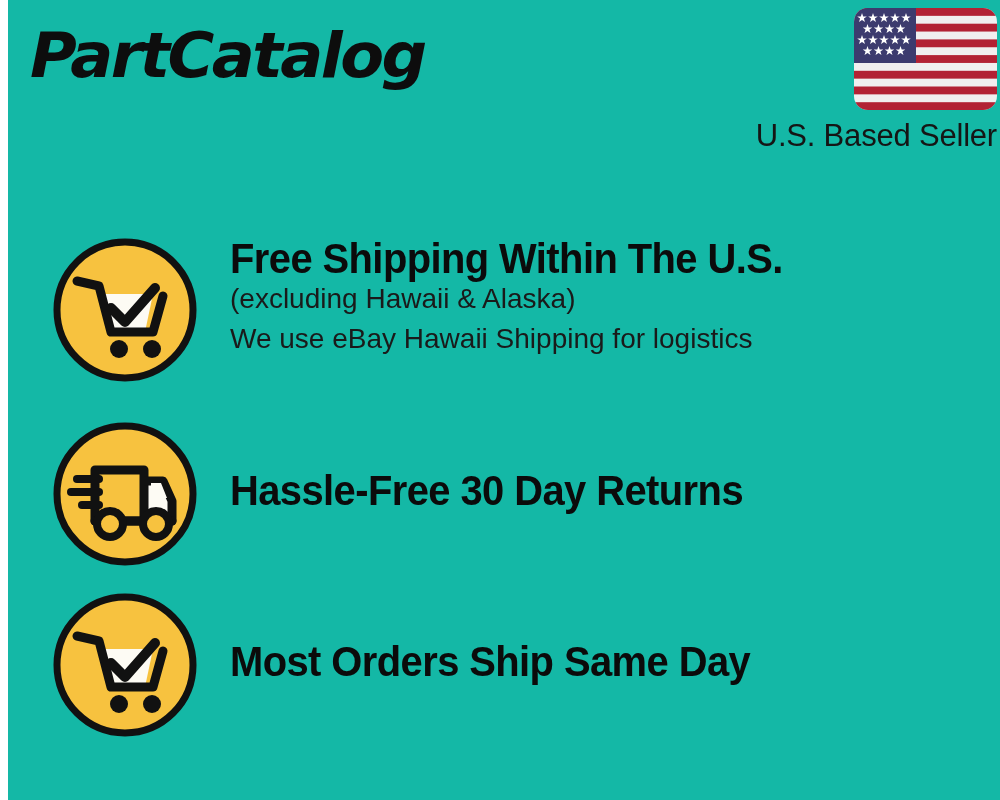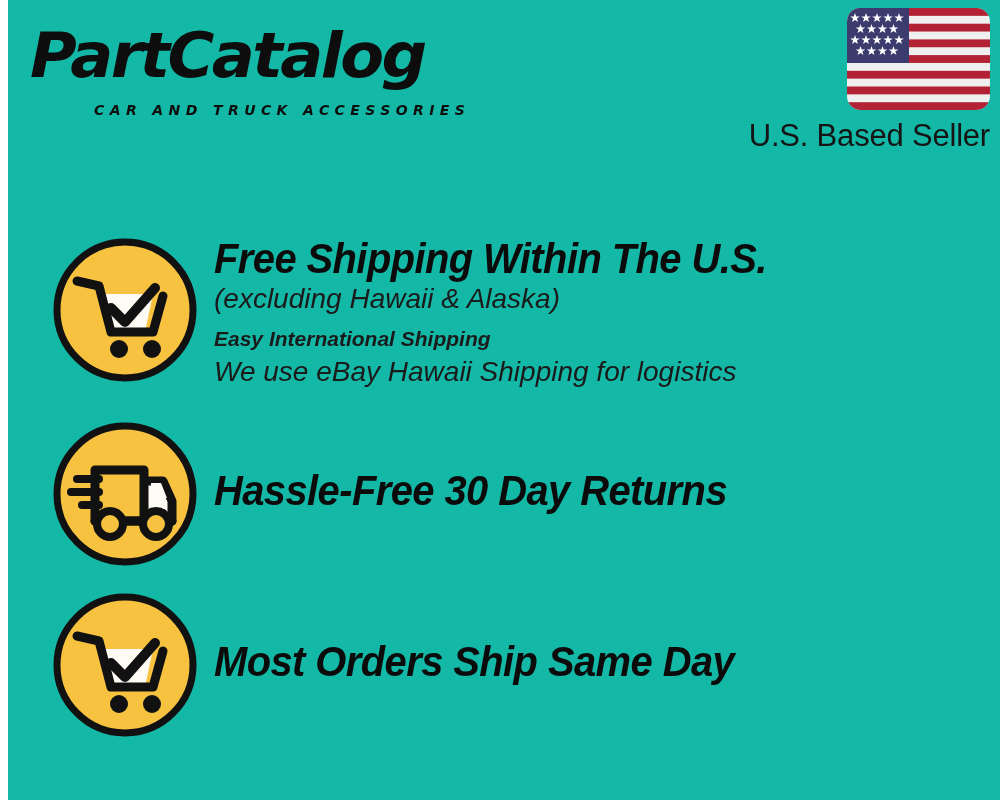--- a/index.html
+++ b/index.html
@@ -54,21 +54,21 @@
     font-size: 14px;
     font-weight: bold;
     font-style: italic;
     letter-spacing: 5.4px;
     color: #0d0d0d;
     white-space: nowrap;
   }
 
   #us-seller-block {
     position: absolute;
-    right: 18px;
+    right: 11px;
     top: 8px;
     width: 270px;
     text-align: right;
   }
   #flag-icon {
     display: inline-block;
     width: 143px;
     height: 102px;
     border-radius: 14px;
     overflow: hidden;
@@ -94,24 +94,23 @@
   .feature-icon {
     position: absolute;
     left: 43px;
     top: 0;
     width: 148px;
     height: 148px;
   }
   .feature-icon svg { display: block; }
   .feature-text {
     position: absolute;
-    left: 206px;
+    left: 222px;
     top: 0;
     width: 760px;
-    font-style: italic;
   }
   .feature-title {
     font-family: "Liberation Sans", sans-serif;
     font-size: 42px;
     font-weight: bold;
     color: #0b0b0b;
     letter-spacing: -0.6px;
     line-height: 46px;
     white-space: nowrap;
     transform: scaleX(0.95);
@@ -138,21 +137,20 @@
   #row-returns .feature-text,
   #row-same-day .feature-text { top: 48px; }
 </style>
 </head>
 <body>
 
 <div id="banner">
 
   <div id="brand-logo">
     <div id="brand-wordmark">PartCatalog</div>
-    <div id="brand-tagline">CAR AND TRUCK ACCESSORIES</div>
   </div>
 
   <div id="us-seller-block">
     <span id="flag-icon">
       <svg width="143" height="102" viewBox="0 0 143 102" xmlns="http://www.w3.org/2000/svg">
         <rect x="0" y="0" width="143" height="102" fill="#F0EFEF"></rect>
         <g fill="#B22234">
           <rect x="0" y="0" width="143" height="7.85"></rect>
           <rect x="0" y="15.7" width="143" height="7.85"></rect>
           <rect x="0" y="31.4" width="143" height="7.85"></rect>
@@ -204,21 +202,20 @@
         <path d="M48,52 L112,52" fill="none" stroke="#111111" stroke-width="0"></path>
         <path d="M60,72 L74,86 L104,52" fill="none" stroke="#111111" stroke-width="10" stroke-linecap="round" stroke-linejoin="round"></path>
         <circle cx="68" cy="113" r="9" fill="#111111"></circle>
         <circle cx="101" cy="113" r="9" fill="#111111"></circle>
       </svg>
     </div>
     <div class="feature-text">
       <div class="feature-title">Free Shipping Within The U.S.</div>
       <div class="feature-sub">(excluding Hawaii &amp; Alaska)</div>
       <div class="sub-gap"></div>
-      <div class="feature-sub strong">Easy International Shipping</div>
       <div class="feature-sub">We use eBay Hawaii Shipping for logistics</div>
     </div>
   </div>
 
   <div class="feature-row" id="row-returns">
     <div class="feature-icon">
       <svg width="148" height="148" viewBox="0 0 148 148" xmlns="http://www.w3.org/2000/svg">
         <circle cx="74" cy="74" r="68" fill="#F7C23F" stroke="#111111" stroke-width="7"></circle>
         <path d="M93,61 L112,61 L121,80 L121,101 L93,101 Z" fill="#FDFBF4"></path>
         <path d="M44,50 L93,50 L93,101 L44,101 Z" fill="none" stroke="#111111" stroke-width="9" stroke-linejoin="round"></path>

